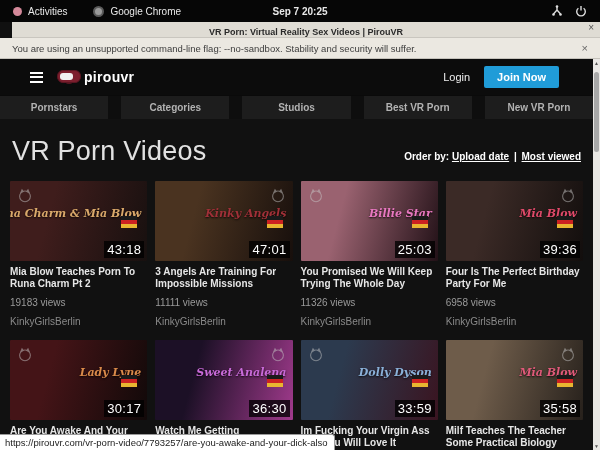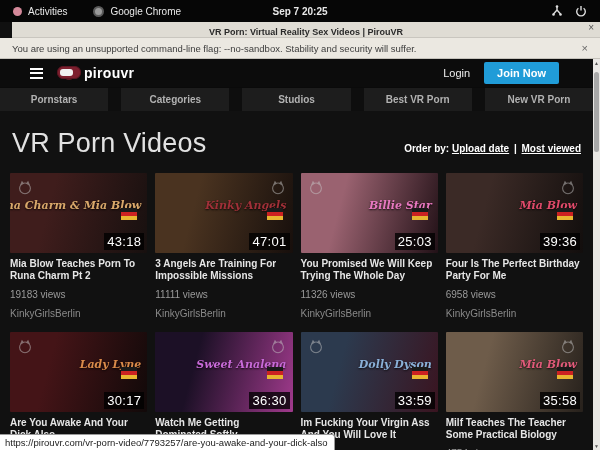--- a/index.html
+++ b/index.html
@@ -24,21 +24,21 @@
 
   
   .warnbar { height:21px; background:#ebe8e1; border-bottom:1px solid #c5c2bb; display:flex;
              align-items:center; padding:0 12px; font-size:9.5px; color:#3c3c3c; }
   .warnbar .wclose { margin-left:auto; color:#6a6a6a; font-size:11px; }
 
   
   .viewport { position:absolute; top:59px; left:0; right:7px; bottom:0; background:#111; overflow:hidden; }
 
   
-  .sitehdr { height:28px; background:#0c0c0c; display:flex; align-items:center; padding:0 0 0 30px; }
+  .sitehdr { height:36px; background:#0c0c0c; display:flex; align-items:center; padding:0 0 0 30px; }
   .burger { width:13px; display:flex; flex-direction:column; gap:2.5px; margin-right:14px; }
   .burger i { display:block; height:2px; background:#fff; }
   .logo { display:flex; align-items:center; gap:3px; }
   .logo-text { color:#fff; font-weight:bold; font-size:14px; letter-spacing:.3px; }
   .searchwrap { display:flex; margin-left:52px; }
   .searchwrap input { width:158px; height:21px; background:#1b1b1b; border:1px solid #333;
       color:#aaa; font-size:10px; padding:0 7px; font-family:"Liberation Sans",sans-serif; outline:none; }
   .searchwrap input::placeholder { color:#777; }
   .searchbtn { width:34px; height:21px; background:#141414; border:1px solid #333; border-left:none;
       display:flex; align-items:center; justify-content:center; }

